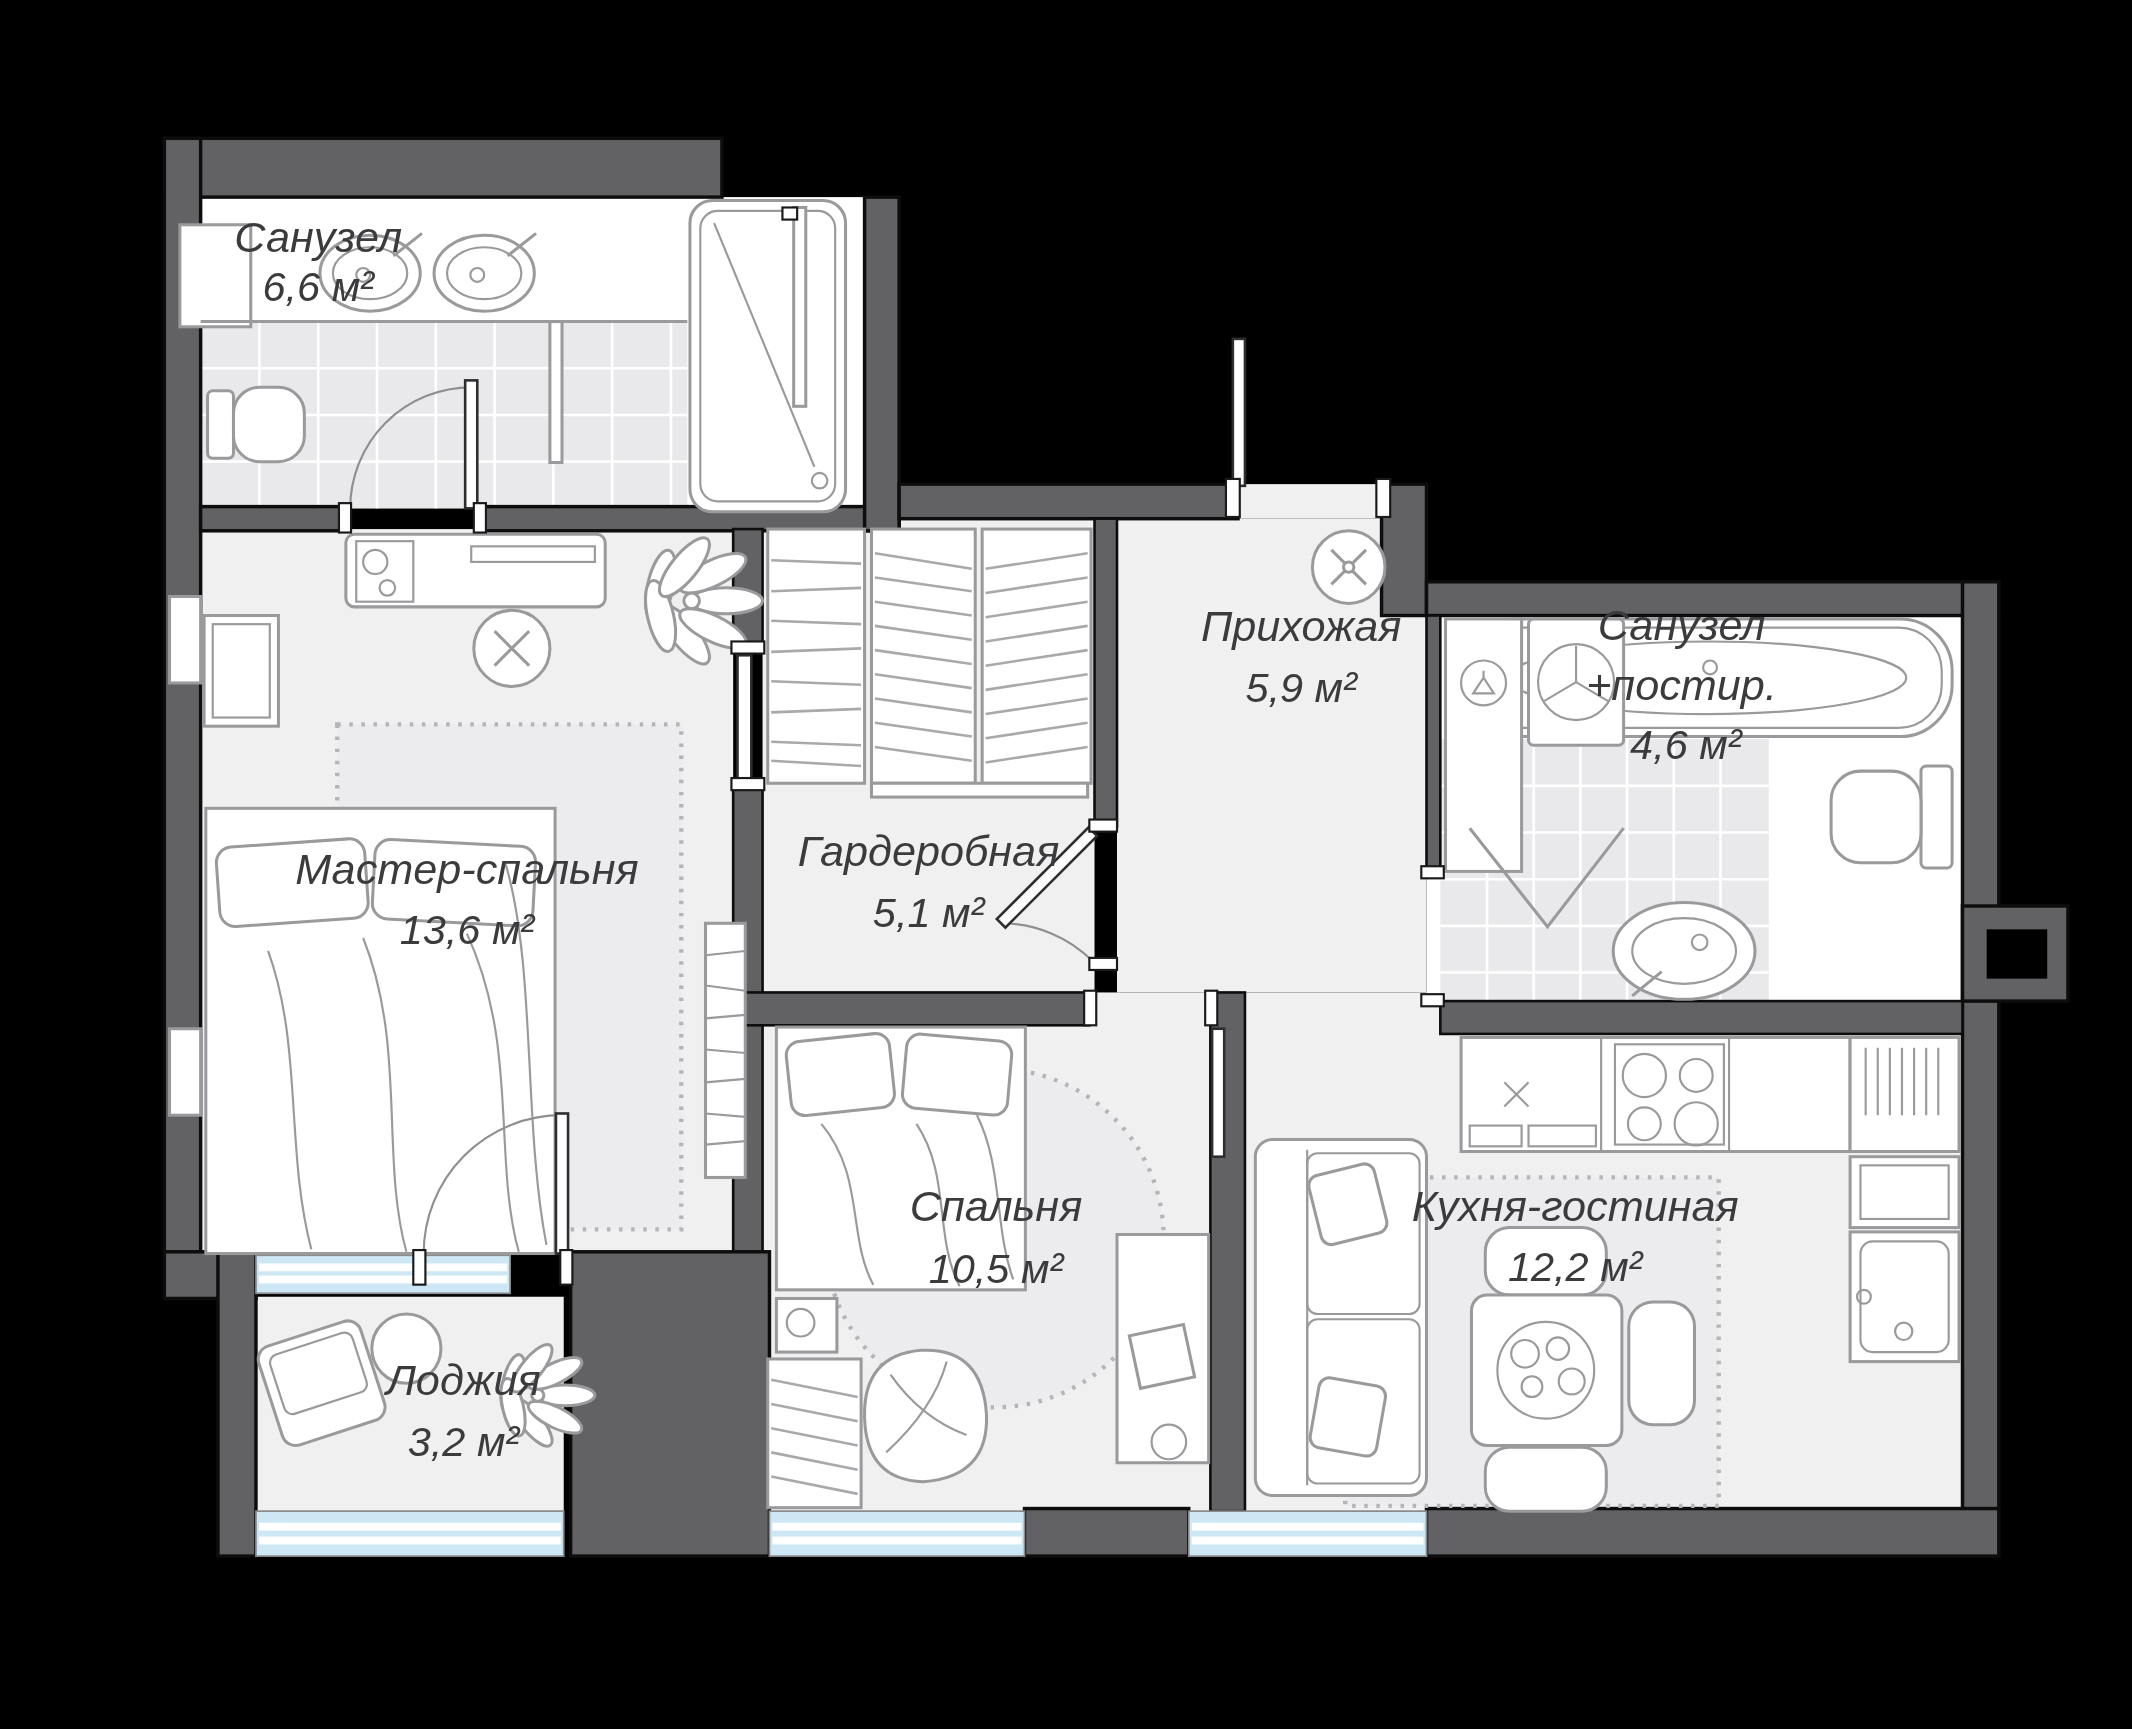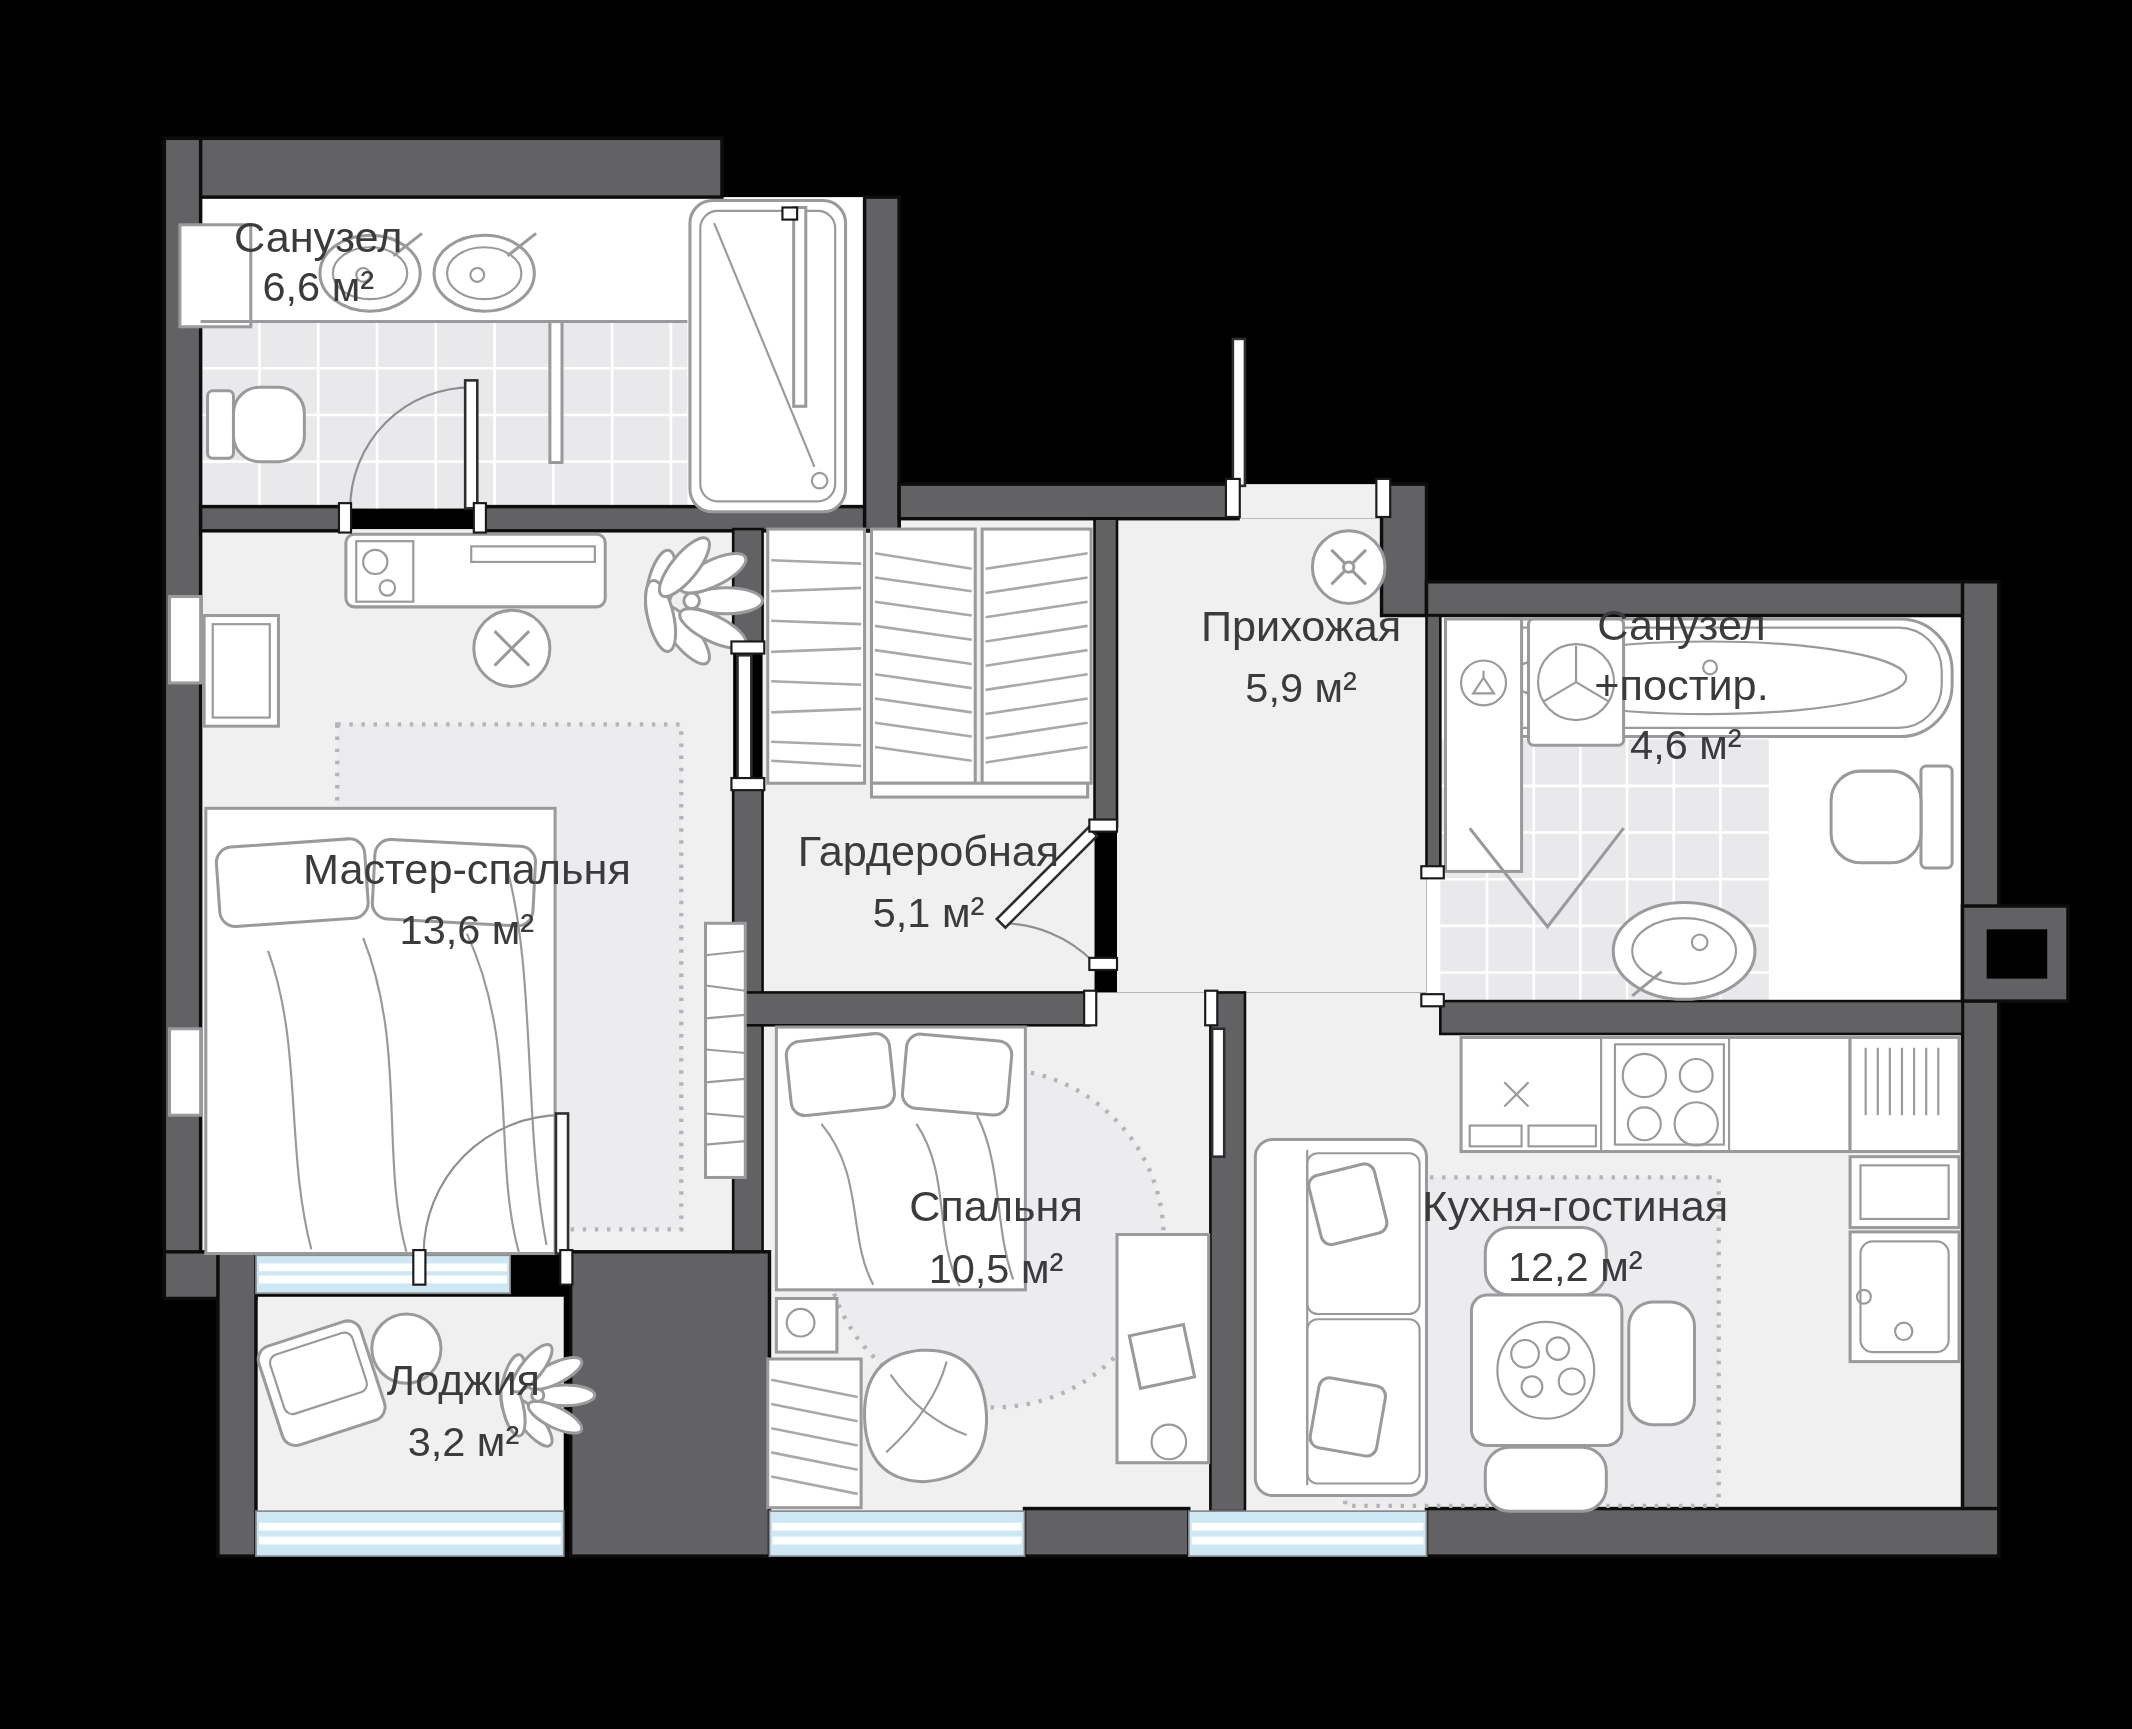--- a/index.html
+++ b/index.html
@@ -1,16 +1,16 @@
 <!DOCTYPE html>
 <html style="--color-background: #000000; --color-wall: #626265; --color-floor: #f0f0f1; --color-room: #ffffff; --color-tile: #e9e9eb; --color-window: #cde8f4; --color-furniture_line: #9a9a9d; --color-label: #3b3b3d;font-size:14px"><head>
 <meta charset="utf-8">
 <style>
   html,body{margin:0;padding:0;background:var(--color-background,#000);}
-  .stage{width:100%;max-width:2132px;margin:0 auto;}
+  .stage{width:100%;max-width:2132px;margin:0 auto;font-style:italic;}
   svg{display:block;width:100%;height:auto;}
   text{font-family:"Liberation Sans",sans-serif;fill:var(--color-label,#3b3b3d);}
   .room-name{font-size:50px;}
   .room-area{font-size:48px;}
   .floor{fill:var(--color-floor,#f0f0f1);}
   .roomwhite{fill:var(--color-room,#ffffff);}
   .tilezone{fill:var(--color-tile,#e9e9eb);}
   .tileline{stroke:#ffffff;stroke-width:3;}
   .wall{fill:var(--color-wall,#626265);stroke:#0d0d0d;stroke-width:4;}
   .innerwall{fill:var(--color-wall,#626265);stroke:#0d0d0d;stroke-width:3;}

